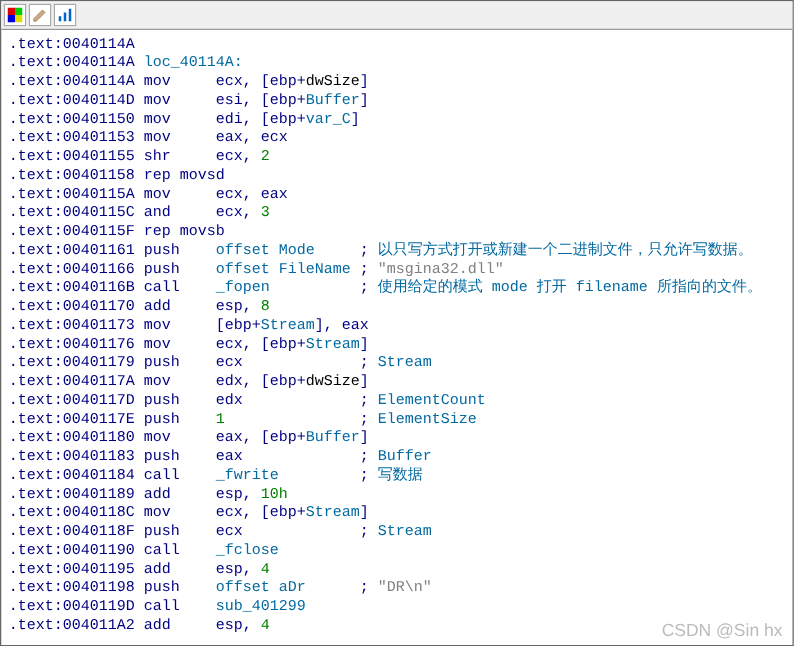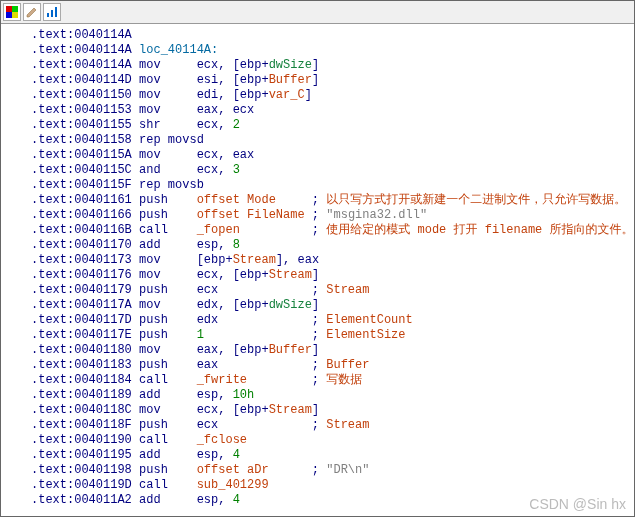--- a/index.html
+++ b/index.html
@@ -34,27 +34,27 @@
     justify-content: center;
     cursor: pointer;
   }
   .tb-btn svg { display:block }
   .code-area {
     padding: 4px 6px;
     line-height: 15px;
     white-space: pre;
     color: #000080;
   }
-  .row { display:block;margin-left:24px; }
+  .row { display:block; }
   .seg-navy   { color: #000080; }  
   .seg-green  { color: #008000; }  
-  .seg-blue   { color: #c2410c; }  
+  .seg-blue   { color: #0369a1; }  
   .seg-brown  { color: #0369a1; }  
   .seg-gray   { color: #808080; }  
-  .seg-red    { color: #15803d; text-align: center; }  
+  .seg-red    { color: #000000; text-align: center; }  
   .watermark {
     position: absolute;
     right: 8px;
     bottom: 4px;
     color: rgba(120,120,120,0.5);
     font-family: Arial, sans-serif;
     font-size: 14px;
     pointer-events: none;
   }
 </style>

